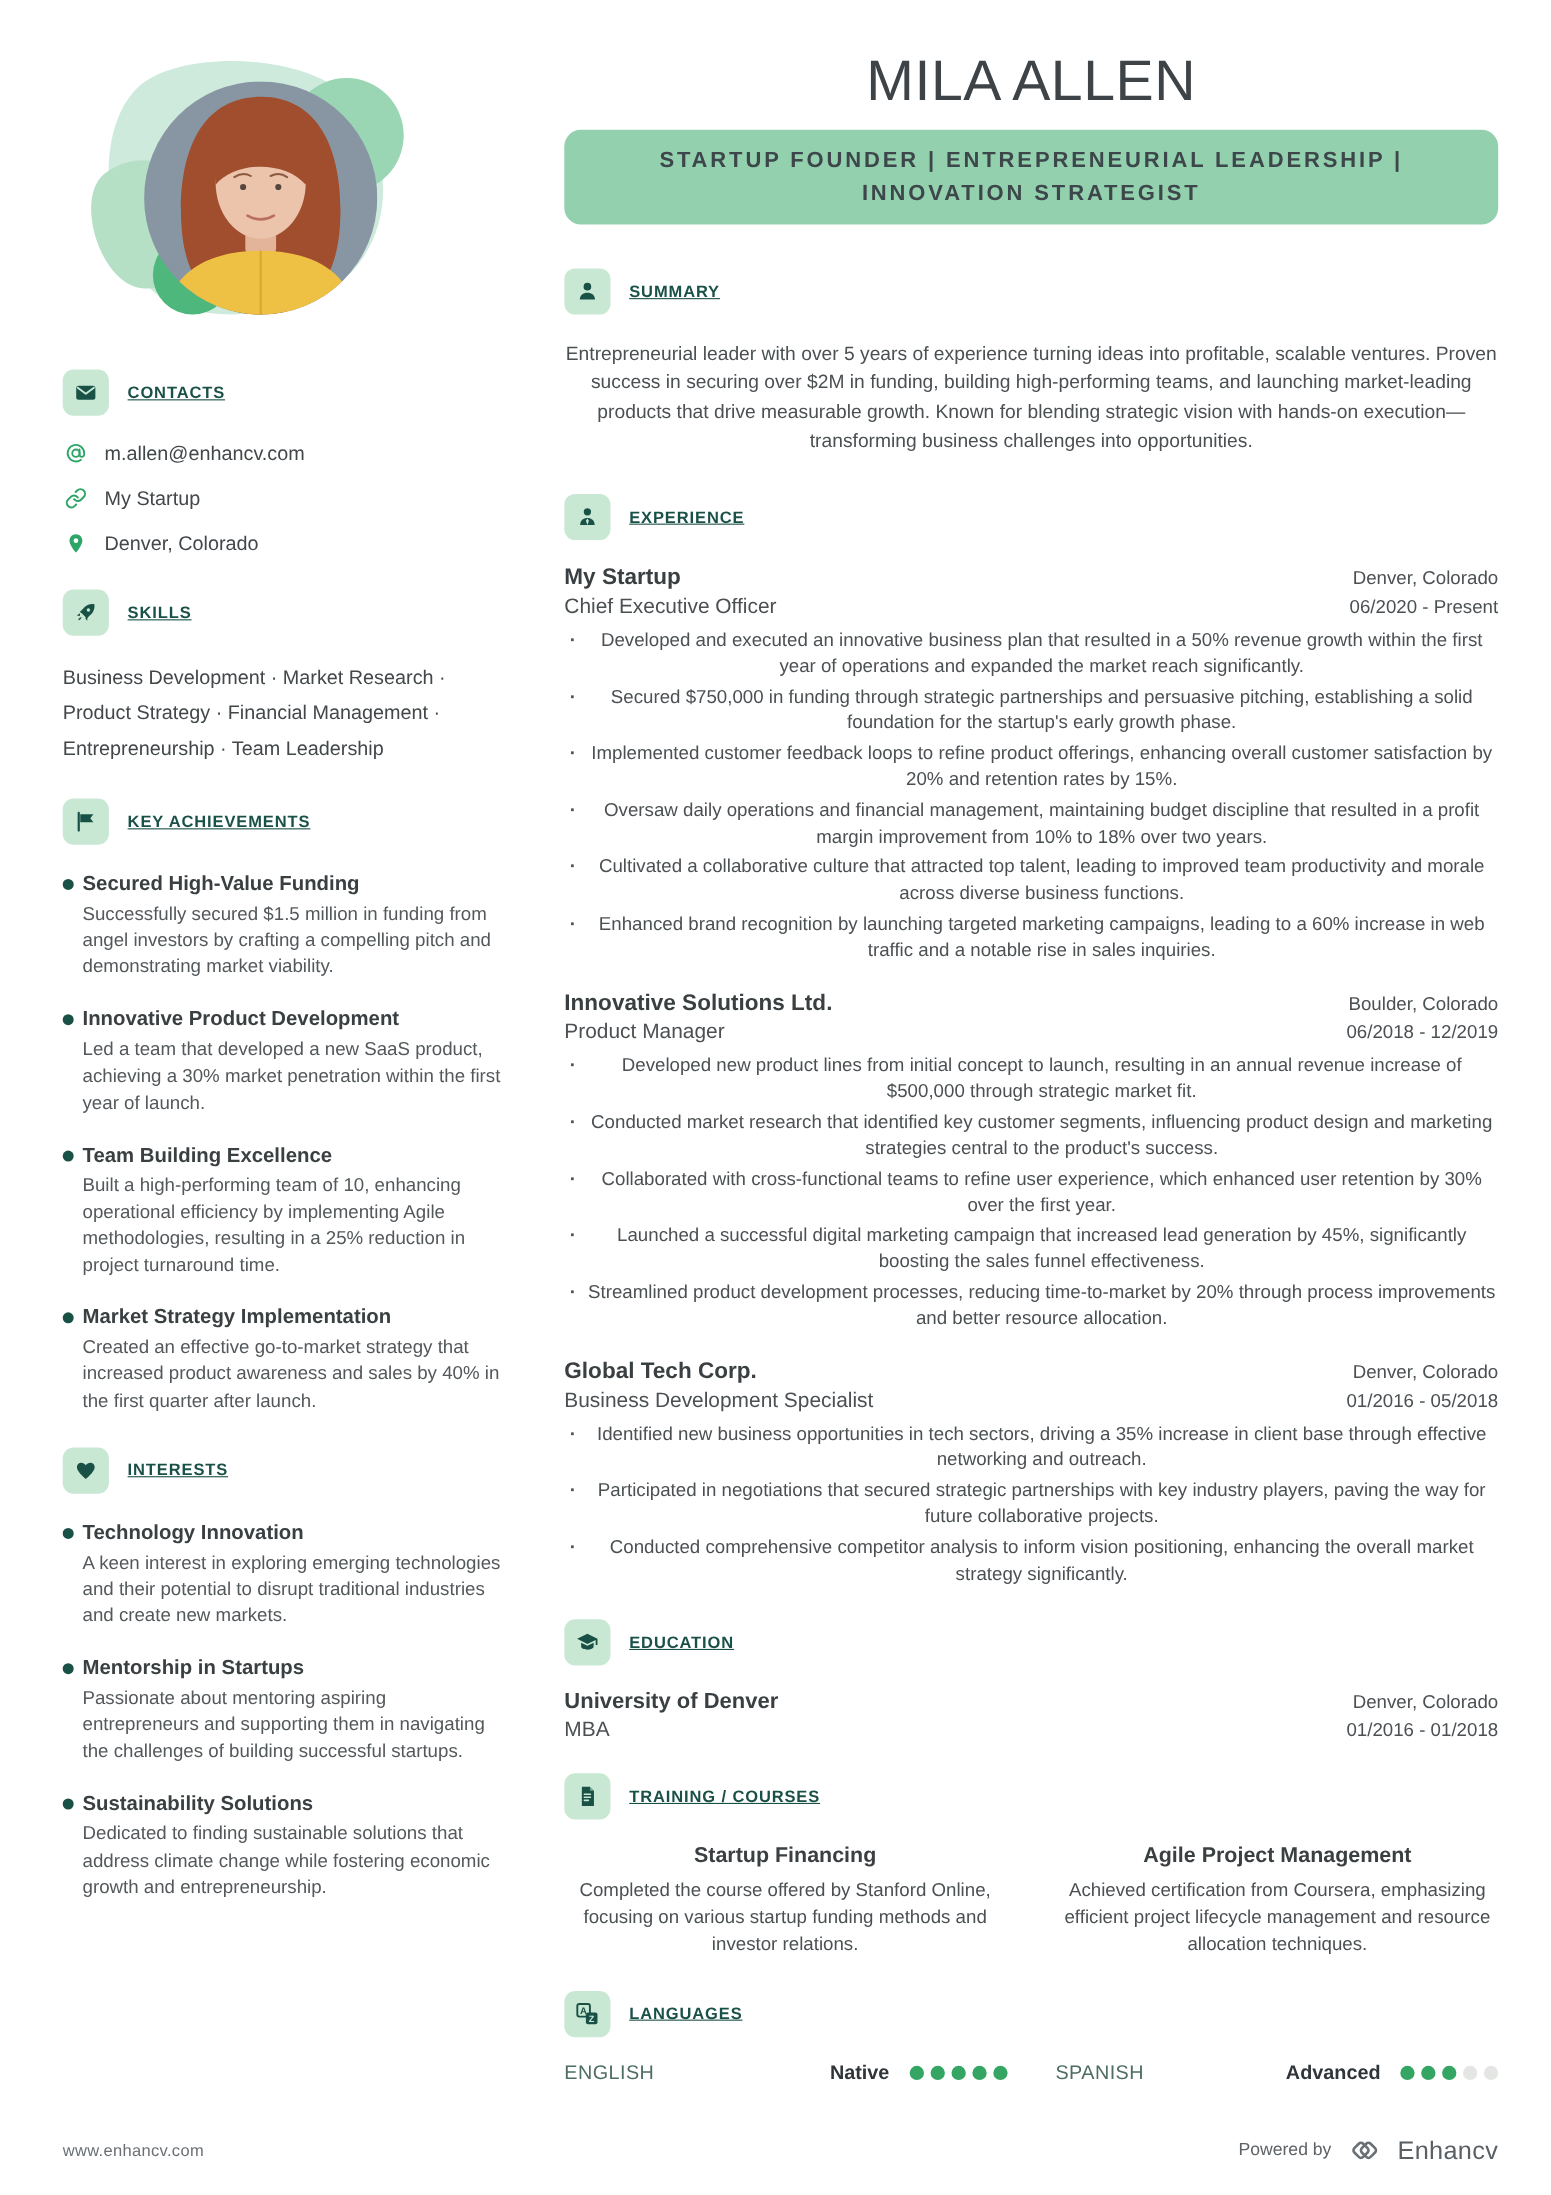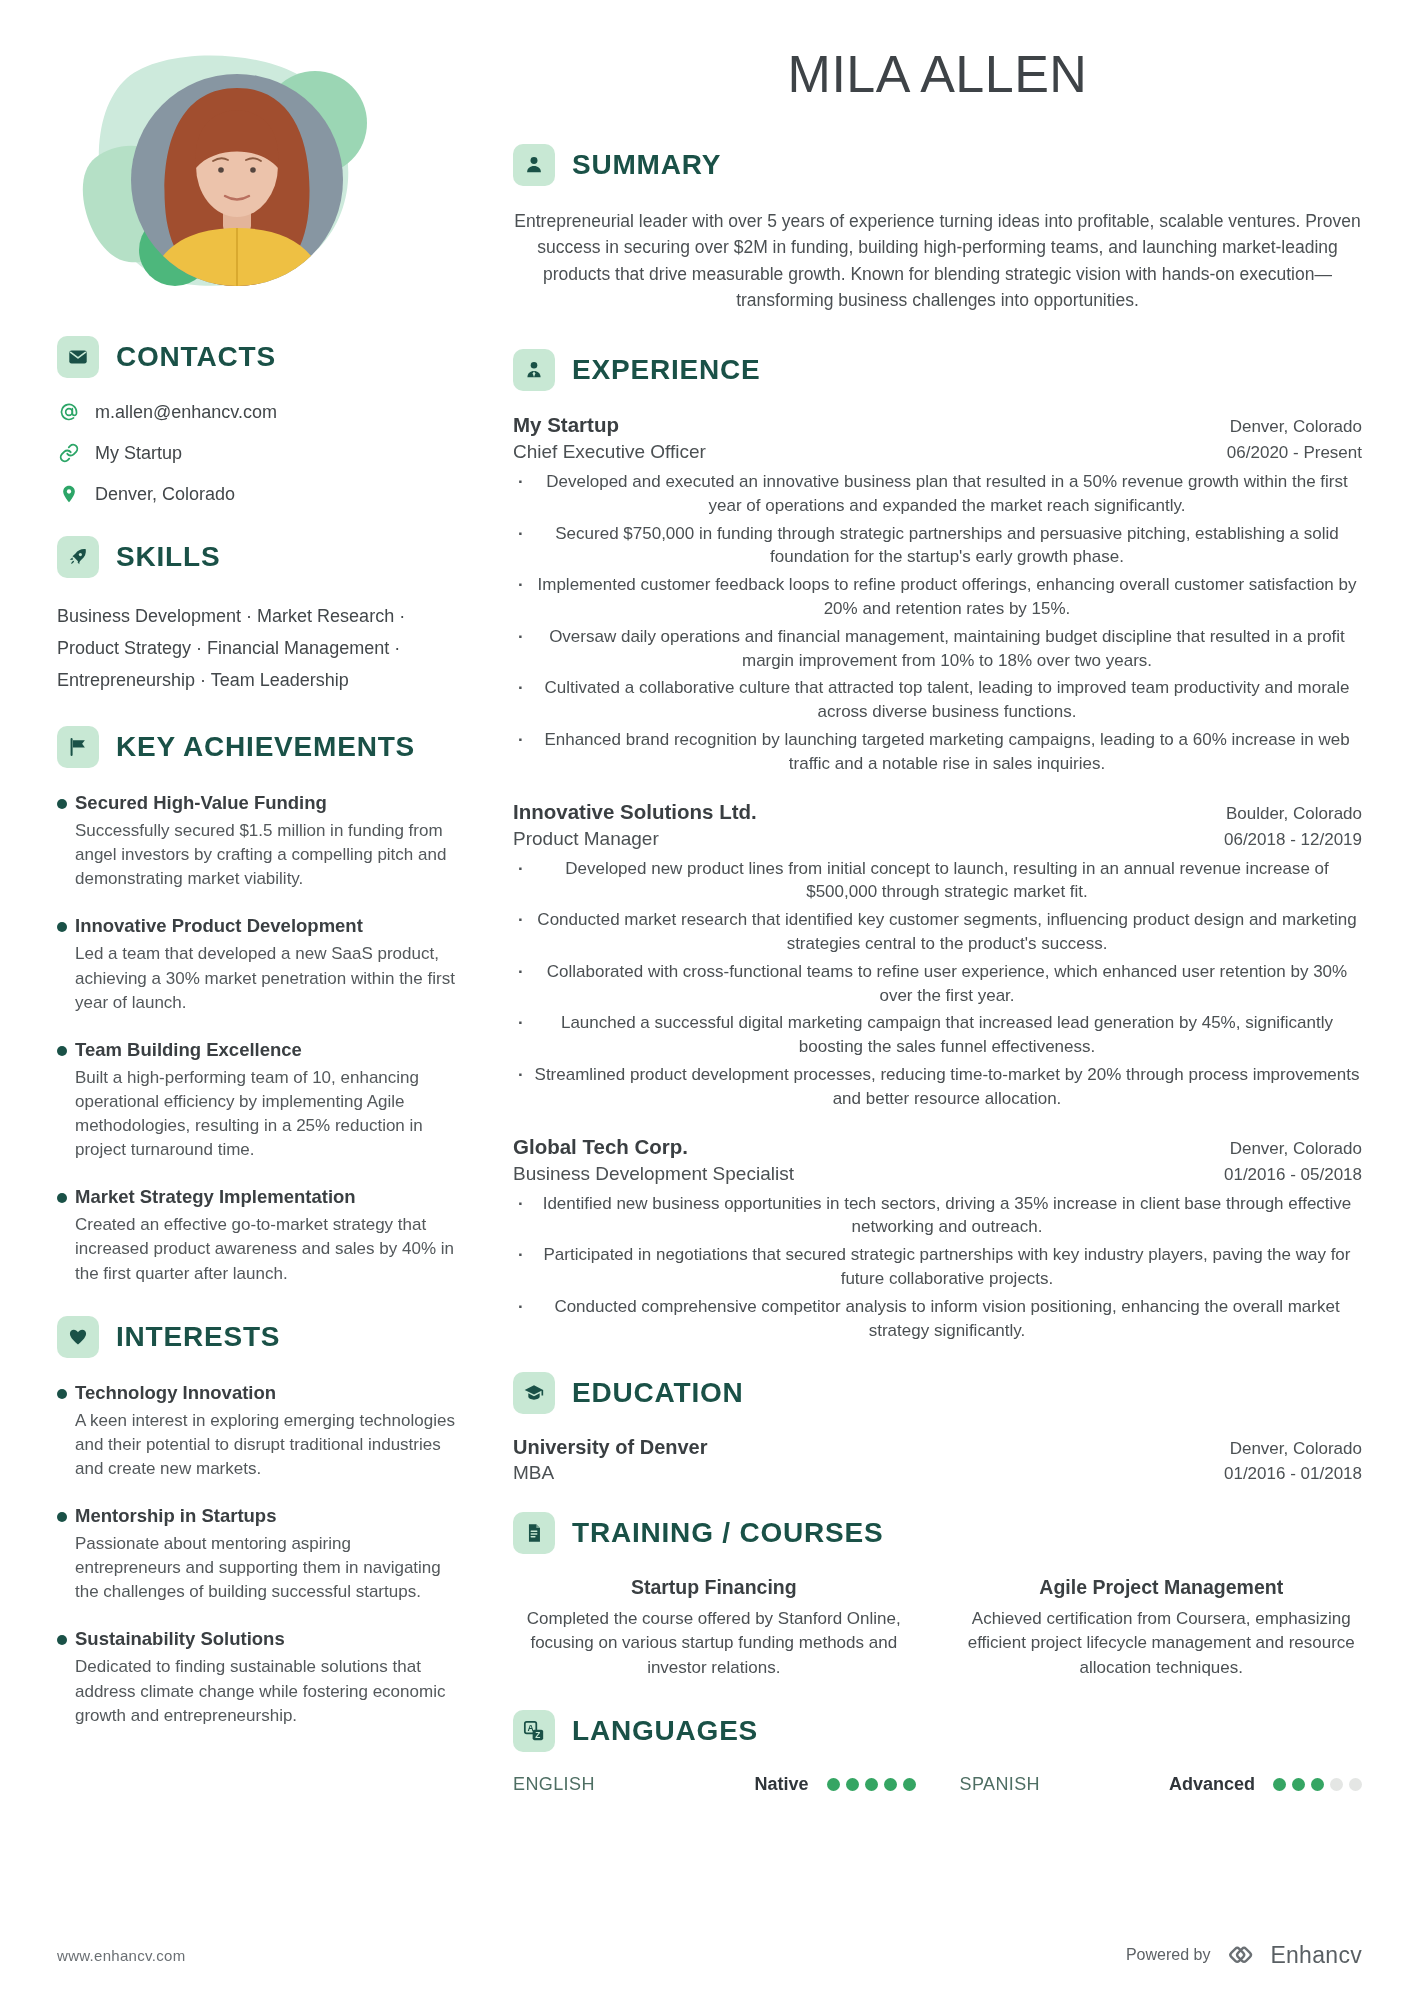--- a/index.html
+++ b/index.html
@@ -8,21 +8,21 @@
   .page { display:flex; padding:38px 48px 0 57px; gap:54px; }
 
   
   .sidebar { width:402px; flex:none; }
   .photo-wrap { width:340px; height:268px; margin:0 0 18px 0; }
 
   .sec-head { display:flex; align-items:center; gap:17px; margin:30px 0 22px; }
   .chip { width:42px; height:42px; border-radius:10px; background:#c8e8d4; color:#1a5147;
           display:flex; align-items:center; justify-content:center; flex:none; }
   .chip svg { width:22px; height:22px; }
-  .sec-title { font-size:28px; font-weight:700; color:#1a5147; letter-spacing:.8px; }
+  .sec-title { font-size:15px; font-weight:700; color:#1a5147; letter-spacing:.8px;text-decoration:underline; }
 
   .contact-list { list-style:none; }
   .contact-item { display:flex; align-items:center; gap:14px; margin-bottom:17px;
                   font-size:18px; color:#42474a; cursor:pointer; }
   .c-icon { width:24px; height:24px; color:#2ca567; display:flex; align-items:center;
             justify-content:center; flex:none; font-weight:700; font-size:21px; }
   .c-icon svg { width:20px; height:20px; }
 
   .skills-text { font-size:18px; line-height:1.78; color:#42474a; }
 
@@ -248,20 +248,21 @@
               <p>Dedicated to finding sustainable solutions that address climate change while fostering economic growth and entrepreneurship.</p>
             </div>
           </li>
         </ul>
     </section>
   </aside>
 
   <main class="main">
 
     <h1 class="name">MILA ALLEN</h1>
+    <div class="title-pill">STARTUP FOUNDER | ENTREPRENEURIAL LEADERSHIP | INNOVATION STRATEGIST</div>
 
     <section>
       <div class="sec-head" style="margin-top:40px;">
         <span class="chip">
   <svg viewBox="0 0 24 24" fill="currentColor">
               <circle cx="12" cy="7.2" r="3.8"></circle>
               <path d="M4.5 20c0-4.3 3.2-6.8 7.5-6.8s7.5 2.5 7.5 6.8z"></path>
             </svg>
 </span>
         <h2 class="sec-title">SUMMARY</h2>

